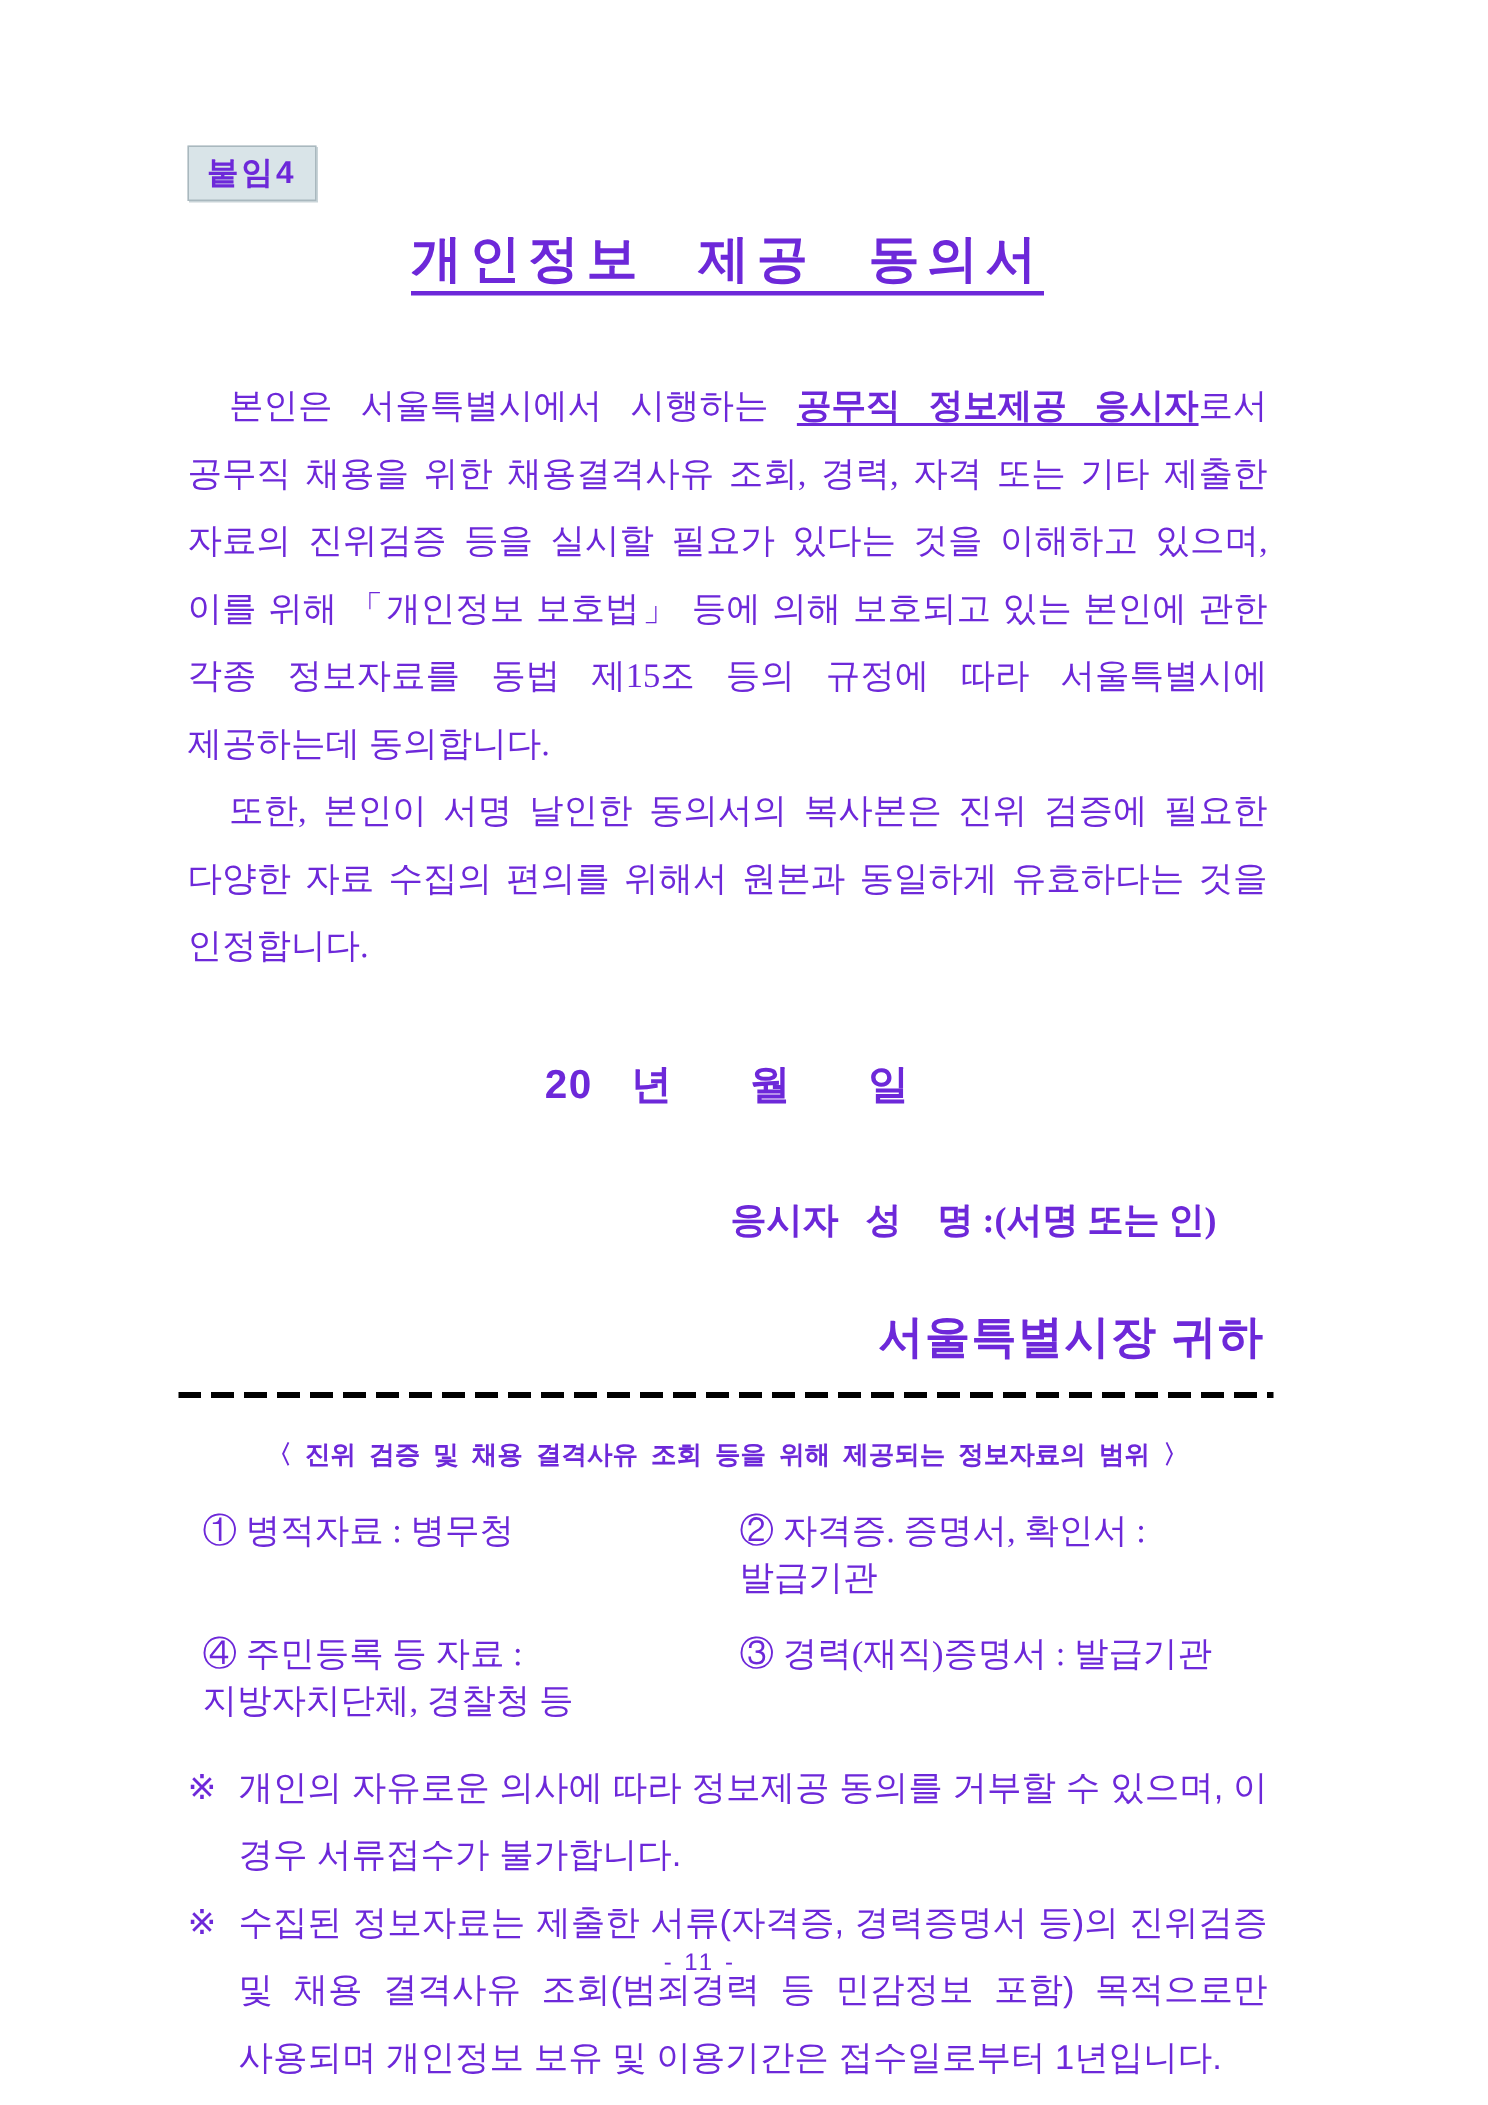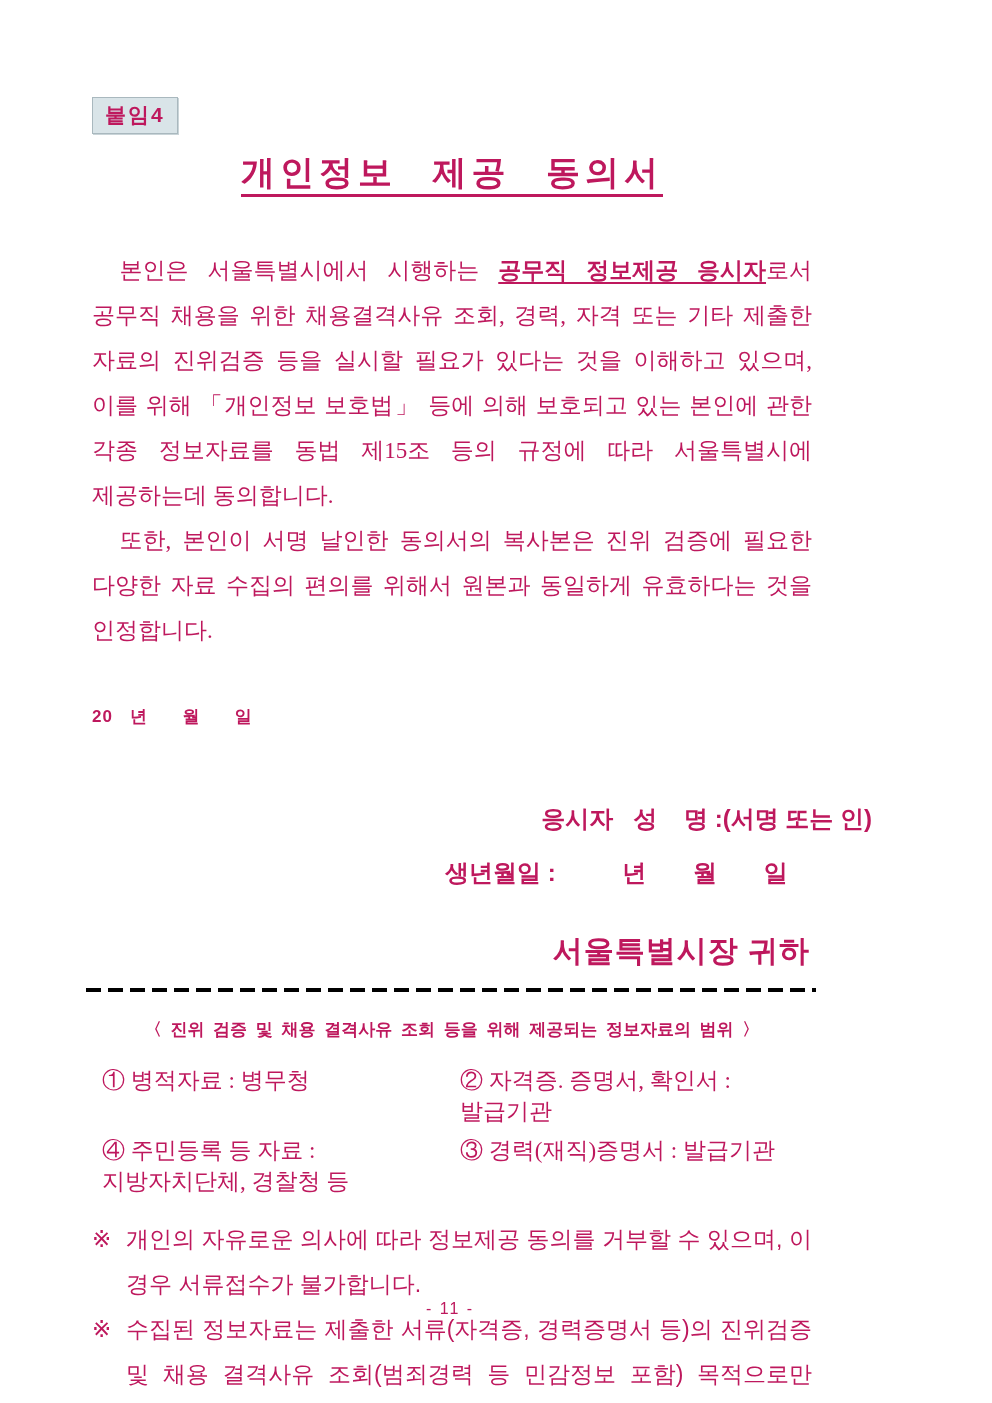--- a/index.html
+++ b/index.html
@@ -1,22 +1,23 @@
 <!DOCTYPE html>
 <html><head>
 <meta charset="utf-8">
 <style>
   html,body{margin:0;padding:0;background:#fff;}
   .page{
     position:relative;
     width:900px;height:1403px;
     background:#ffffff;
     font-family:"Liberation Sans","DejaVu Sans",sans-serif;
-    color:#be185d;
+    color:#6d28d9;
     overflow:hidden;
+    padding-left:33px;
   }
   .content{
     padding:97px 88px 0 92px;
   }
   
   .badge{
     display:inline-block;
     background:#d9e4e8;
     border:1px solid #a9b8be;
     box-shadow:1px 1px 0 #c9d4d8;
@@ -52,35 +53,37 @@
     text-indent:1.2em;
   }
   .emph{
     font-weight:bold;
     text-decoration:underline;
     text-underline-offset:4px;
   }
   
   .date-line{
     margin-top:52px;
-    font-size:17px;
+    text-align:center;
+    font-size:27px;
     font-weight:bold;
     white-space:pre;
     letter-spacing:1px;
   }
   
   .sig-name-row{
-    margin-top:75px;
+    margin-top:56px;
     margin-left:268px;
     width:512px;
     display:flex;
-    justify-content:flex-end;
+    justify-content:center;
     font-size:24px;
     font-weight:bold;
     white-space:pre;
+    font-family:Liberation Serif, serif;
   }
   .sig-birth-row{
     margin-top:22px;
     margin-left:353px;
     font-size:24px;
     font-weight:bold;
     white-space:pre;
   }
   
   .recipient{
@@ -107,21 +110,21 @@
     font-weight:bold;
     word-spacing:4px;
     white-space:nowrap;
   }
   
   .scope-items{
     margin-top:24px;
     padding-left:10px;
     display:grid;
     grid-template-columns:358px 1fr;
-    row-gap:8px;
+    row-gap:20px;
     font-family:"Liberation Serif","DejaVu Serif",serif;
     font-size:23px;
     word-break:keep-all;
   }
   
   .notes{
     margin-top:20px;
     font-size:23px;
     line-height:45px;
   }
@@ -160,21 +163,20 @@
       <p>또한, 본인이 서명 날인한 동의서의 복사본은 진위 검증에 필요한 다양한 자료 수집의 편의를 위해서 원본과 동일하게 유효하다는 것을 인정합니다.</p>
     </div>
 
     <div class="date-line">20   년      월      일</div>
 
     <div class="sig-name-row">
       <span>응시자   성    명 :</span>
       <span>(서명 또는 인)</span>
     </div>
 
-    <div class="sig-birth-row">생년월일 :          년       월       일</div>
 
     <div class="recipient">서울특별시장 귀하</div>
 
     <div class="divider"></div>
 
     <div class="scope-heading">〈 진위 검증 및 채용 결격사유 조회 등을 위해 제공되는 정보자료의 범위 〉</div>
 
     <div class="scope-items">
       <span>① 병적자료 : 병무청</span>
       <span>② 자격증. 증명서, 확인서 : 발급기관</span>

